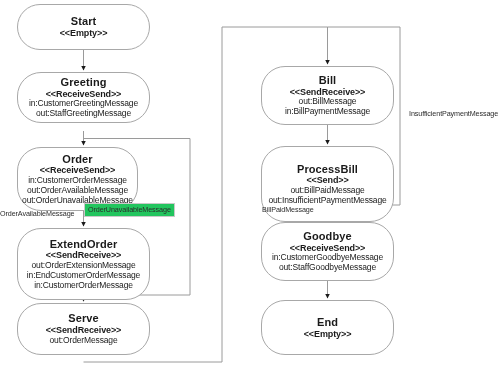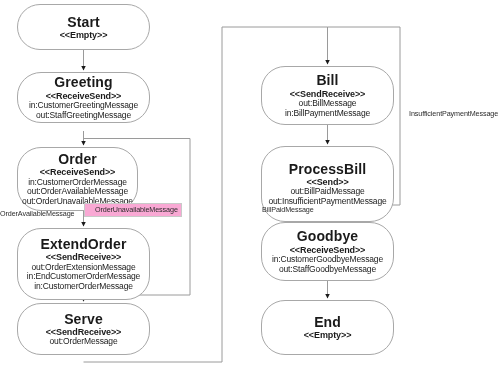--- a/index.html
+++ b/index.html
@@ -27,21 +27,21 @@
     background:#ffffff;
     display:flex;
     flex-direction:column;
     align-items:center;
     justify-content:center;
     text-align:center;
     color:#1a1a1a;
     line-height:1.16;
   }
   .n-name{
-    font-size:14px;
+    font-size:11px;
     font-weight:bold;
     letter-spacing:0.1px;
   }
   .n-stereo{
     font-size:9px;
     font-weight:bold;
     letter-spacing:-0.1px;
   }
   .n-port{
     font-size:8.5px;
@@ -51,23 +51,23 @@
   }
   .edge-label{
     position:absolute;
     font-size:7.2px;
     color:#2b2b2b;
     white-space:nowrap;
     letter-spacing:-0.1px;
     line-height:1;
   }
   .edge-label.boxed{
-    background:#f9a8d4;
+    background:#22c55e;
     border:1px solid #c9c9c9;
-    padding:2px 3px 3px 10px;
+    padding:2px 3px 3px 3px;
   }
   .edge-label.plain{
     background:transparent;
   }
 </style>
 </head>
 <body>
 
 <div id="canvas">
 

